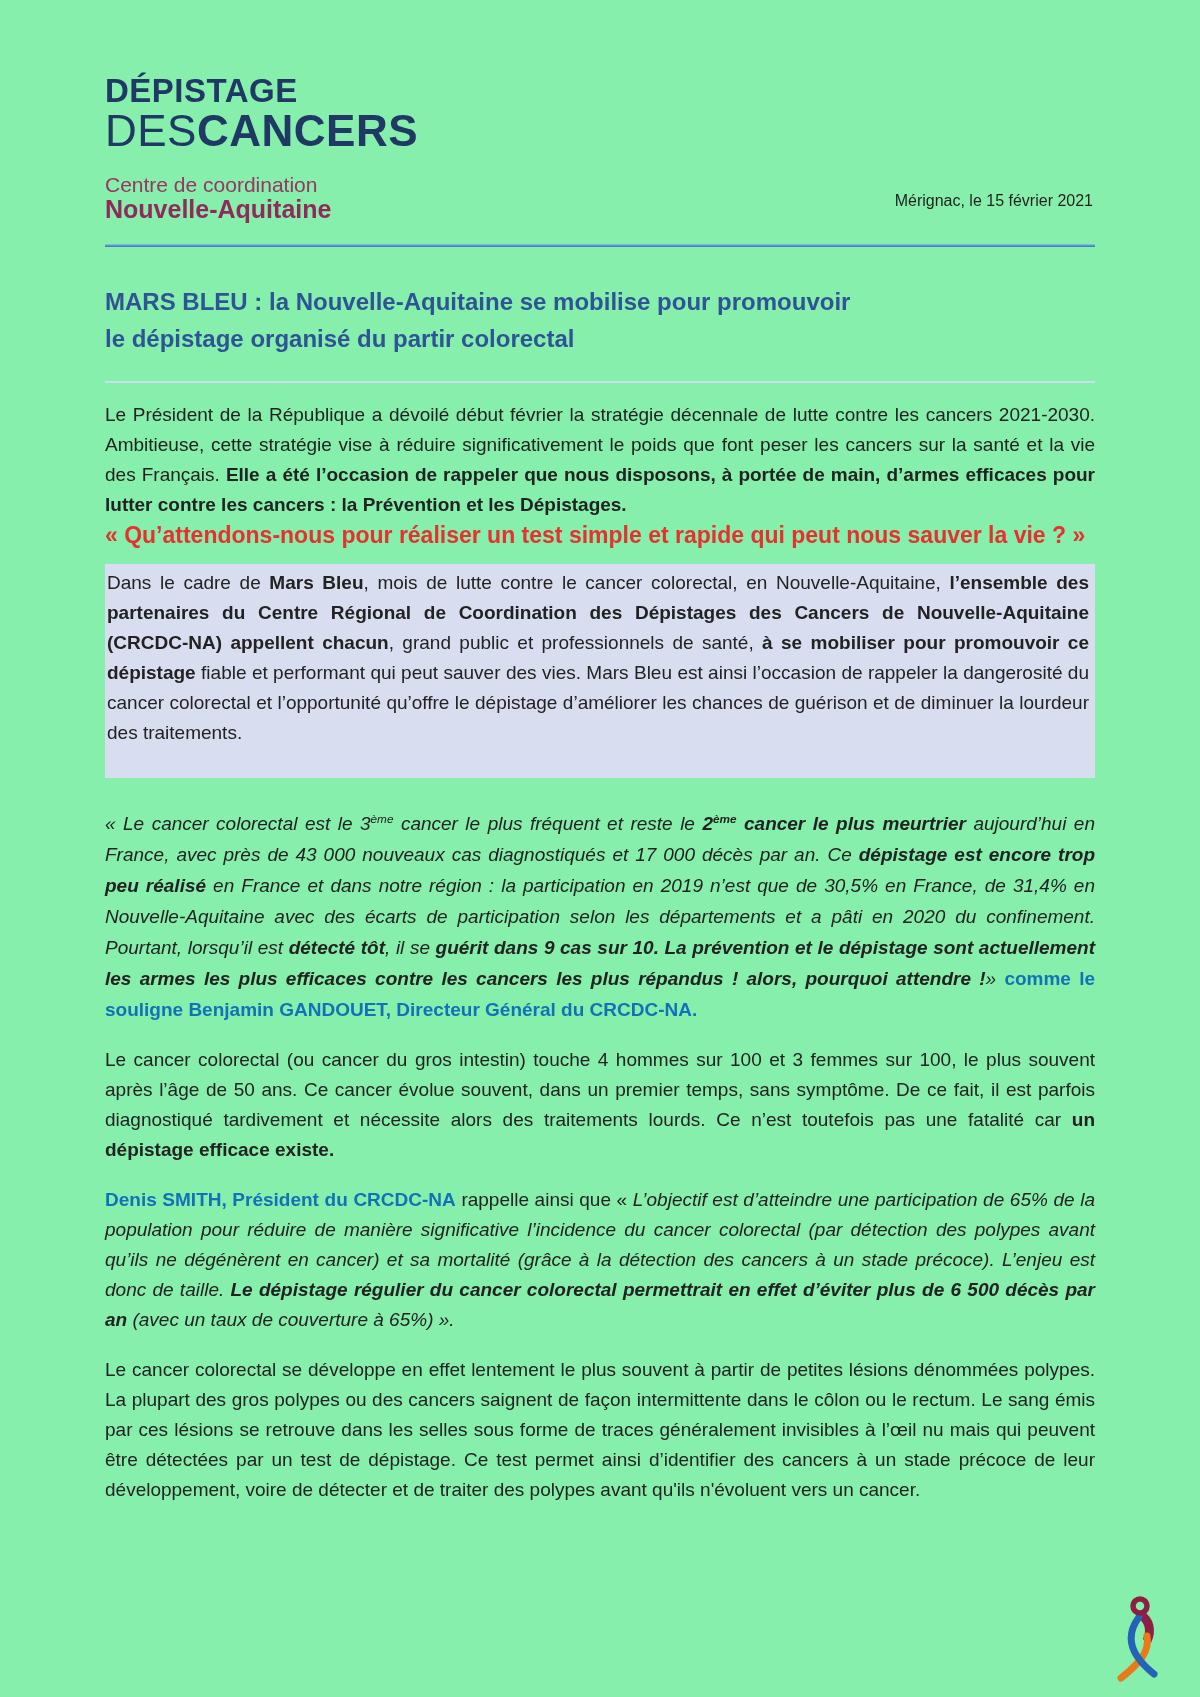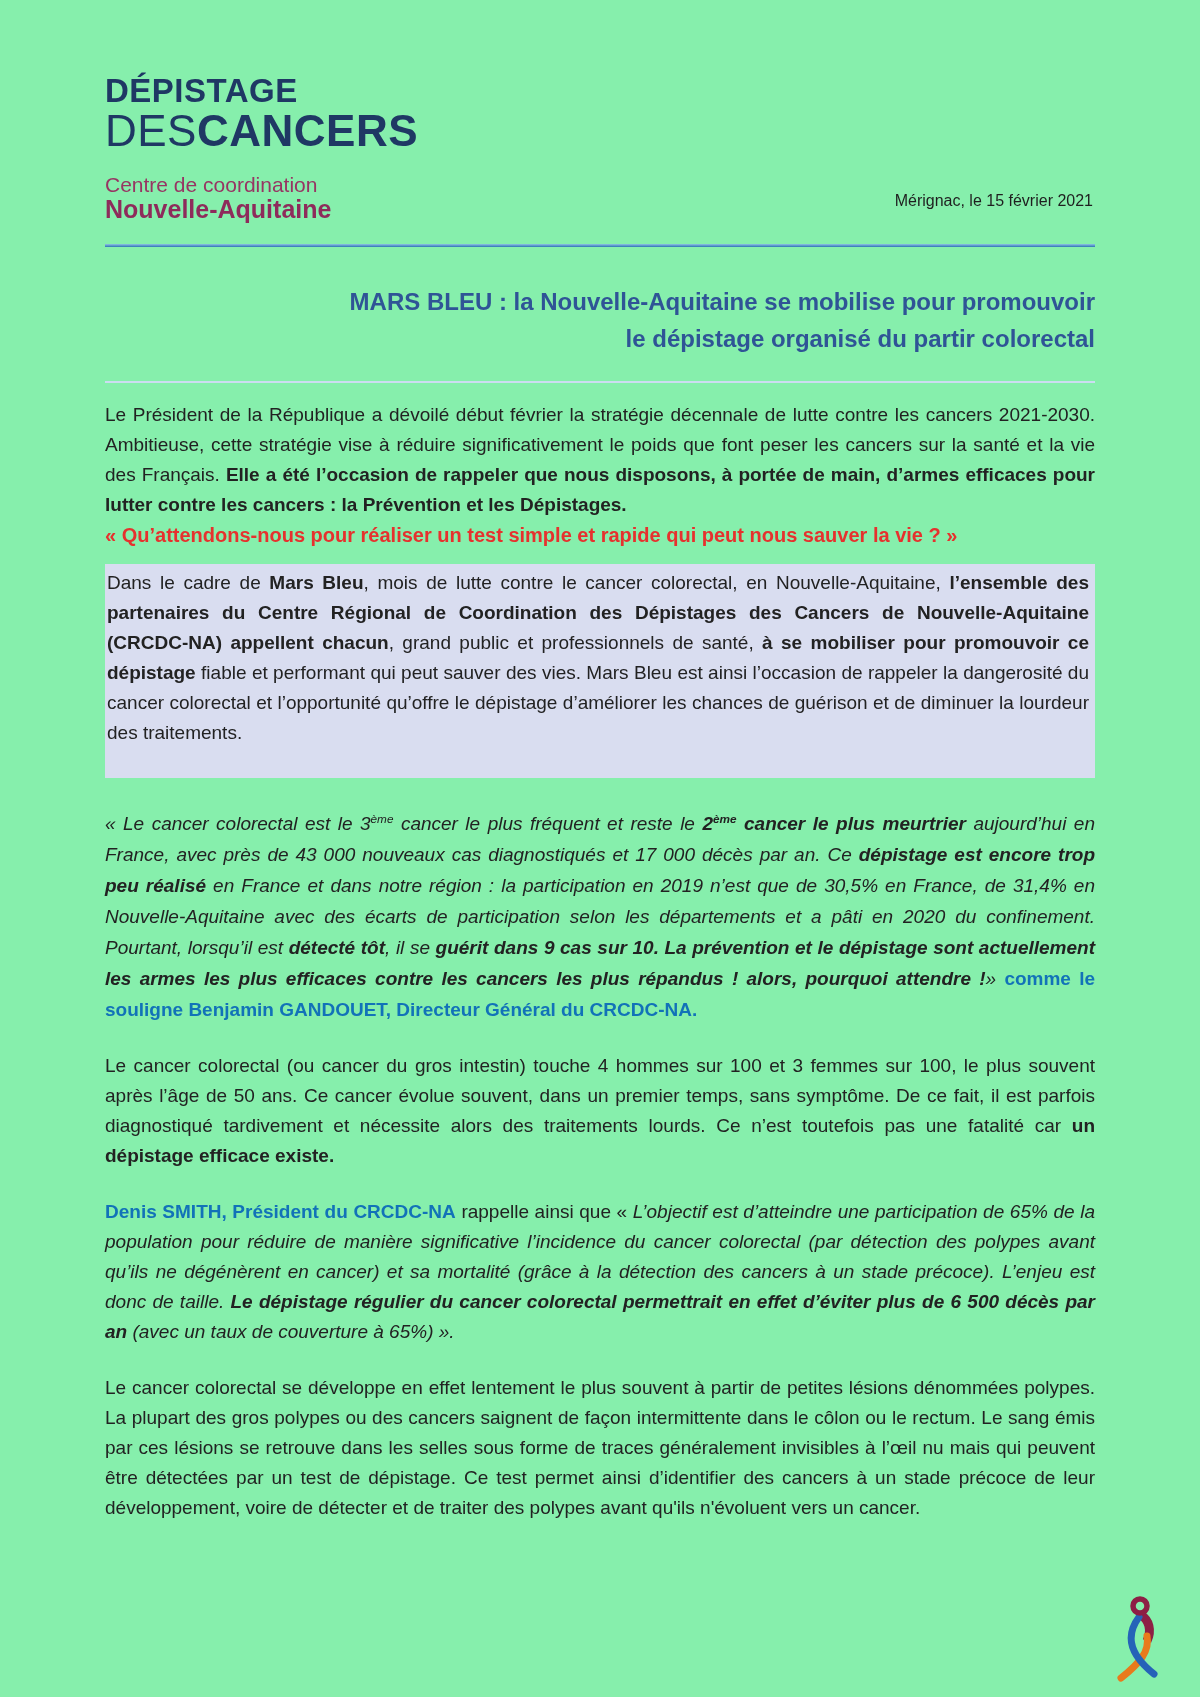--- a/index.html
+++ b/index.html
@@ -22,32 +22,32 @@
   .logo .l3{font-size:21px;color:#973563;margin-top:20px;}
   .logo .l4{font-size:25px;color:#8E2B5B;font-weight:700;}
   .press-title{
     position:absolute;left:330px;top:66px;width:660px;
     text-align:center;font-size:45px;color:#A42E63;font-weight:400;
   }
   .dateline{position:absolute;right:2px;top:192px;font-size:16px;color:#1f1f1f;}
   .rule-top{position:absolute;left:0;right:0;top:244px;height:3px;
     background:linear-gradient(to bottom,#8FC3E4,#2E74B5);}
   
-  .headline{margin-top:37px;text-align:right;color:#2F5496;font-weight:700;
+  .headline{margin-top:37px;text-align:left;color:#2F5496;font-weight:700;
     font-size:24px;line-height:37px;}
   .rule-bottom{margin-top:24px;height:2px;background:#CBDDF1;}
   
   .para{font-size:19px;line-height:30px;text-align:justify;}
   .para.first{margin-top:17px;}
-  .red-line{font-size:20px;line-height:30px;font-weight:700;}
+  .red-line{font-size:23px;line-height:30px;font-weight:700;}
   .hl-box{margin-top:14px;background:#D9DDF0;padding:4px 6px 4px 2px;}
   .hl-gap{height:26px;}
   .call{font-size:19px;line-height:30px;font-weight:700;}
   .quote{margin-top:30px;font-size:19px;line-height:31px;text-align:justify;}
-  .gap26{margin-top:26px;}
+  .gap26{margin-top:20px;}
   
   .ribbon{position:absolute;left:1116px;top:1594px;width:44px;height:92px;}
 </style>
 </head>
 <body>
 
 <div class="page">
   <div class="content">
 
     <div class="header">

